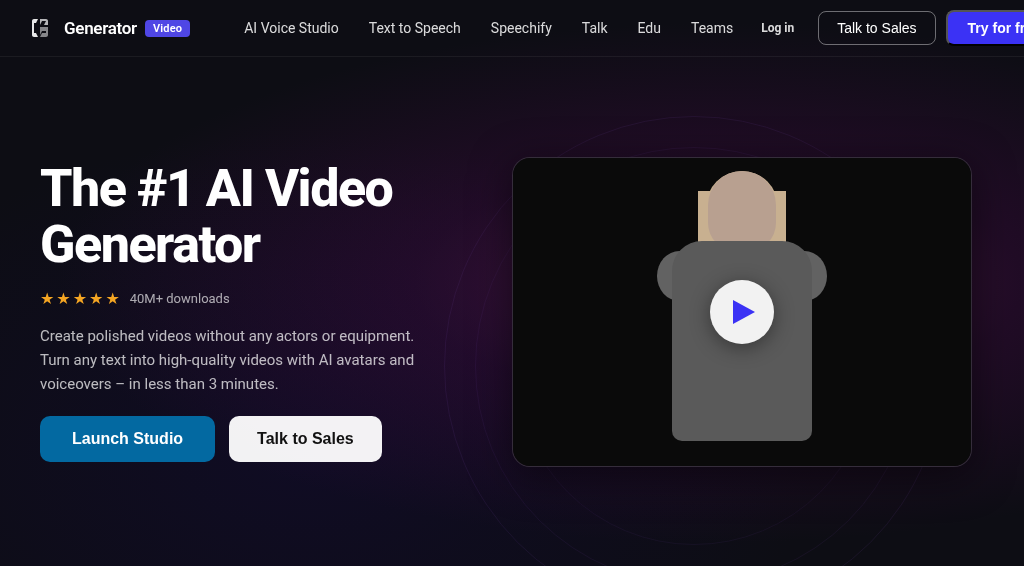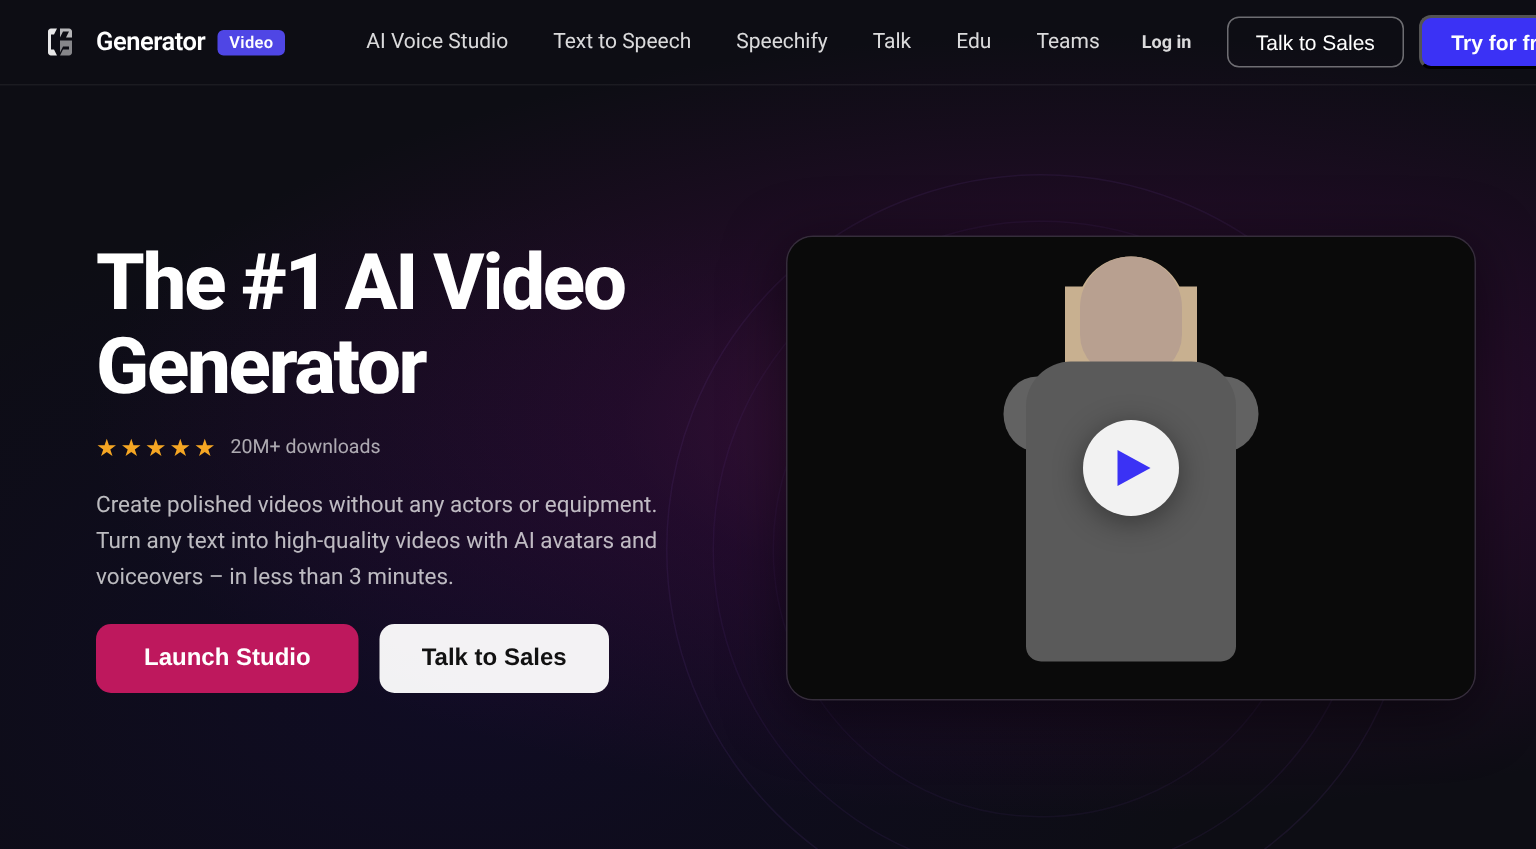--- a/index.html
+++ b/index.html
@@ -162,21 +162,20 @@
       padding: 0 40px 0 40px;
       height: calc(566px - 57px);
       gap: 40px;
     }
 
     .hero-left {
       flex: 0 0 420px;
       display: flex;
       flex-direction: column;
       gap: 16px;
-      margin-left: 24px;
     }
 
     .hero-title {
       font-size: 52px;
       font-weight: 800;
       line-height: 1.08;
       letter-spacing: -1.5px;
       color: #fff;
     }
 
@@ -208,21 +207,21 @@
       max-width: 380px;
     }
 
     .hero-buttons {
       display: flex;
       gap: 14px;
       margin-top: 4px;
     }
 
     .btn-launch {
-      background: #be185d;
+      background: #0369a1;
       color: #fff;
       font-size: 16px;
       font-weight: 600;
       padding: 14px 32px;
       border-radius: 10px;
       cursor: pointer;
       border: none;
     }
 
     .btn-sales {
@@ -424,21 +423,21 @@
     <h1 class="hero-title">The #1 AI Video Generator</h1>
 
     <div class="rating-row">
       <div class="stars">
         <span class="star">★</span>
         <span class="star">★</span>
         <span class="star">★</span>
         <span class="star">★</span>
         <span class="star">★</span>
       </div>
-      <span class="downloads-text">20M+ downloads</span>
+      <span class="downloads-text">40M+ downloads</span>
     </div>
 
     <p class="hero-description">Create polished videos without any actors or equipment. Turn any text into high-quality videos with AI avatars and voiceovers – in less than 3 minutes.</p>
 
     <div class="hero-buttons">
       <button class="btn-launch">Launch Studio</button>
       <button class="btn-sales">Talk to Sales</button>
     </div>
   </div>
 

